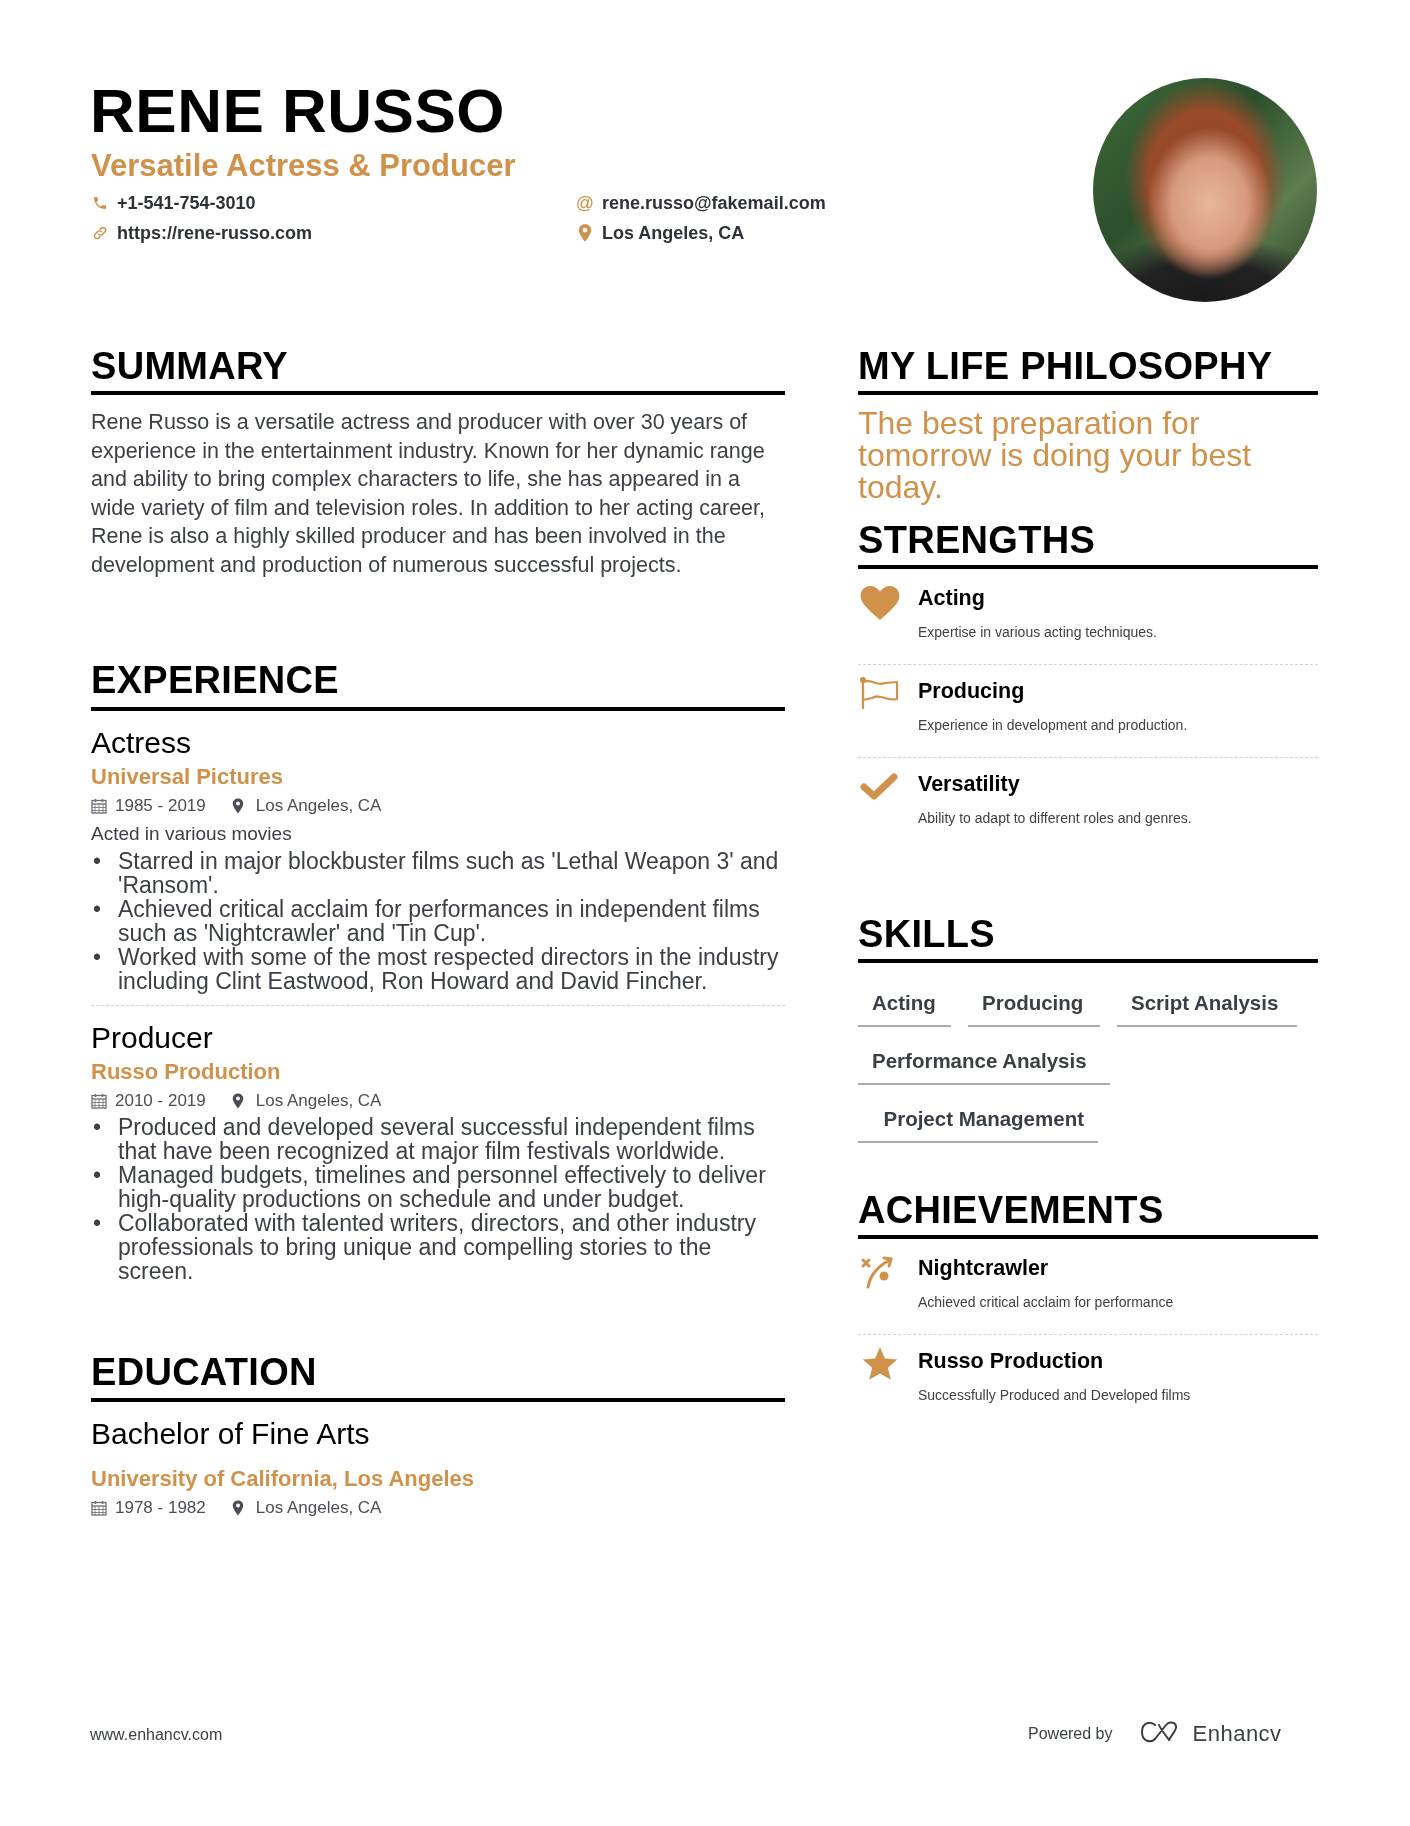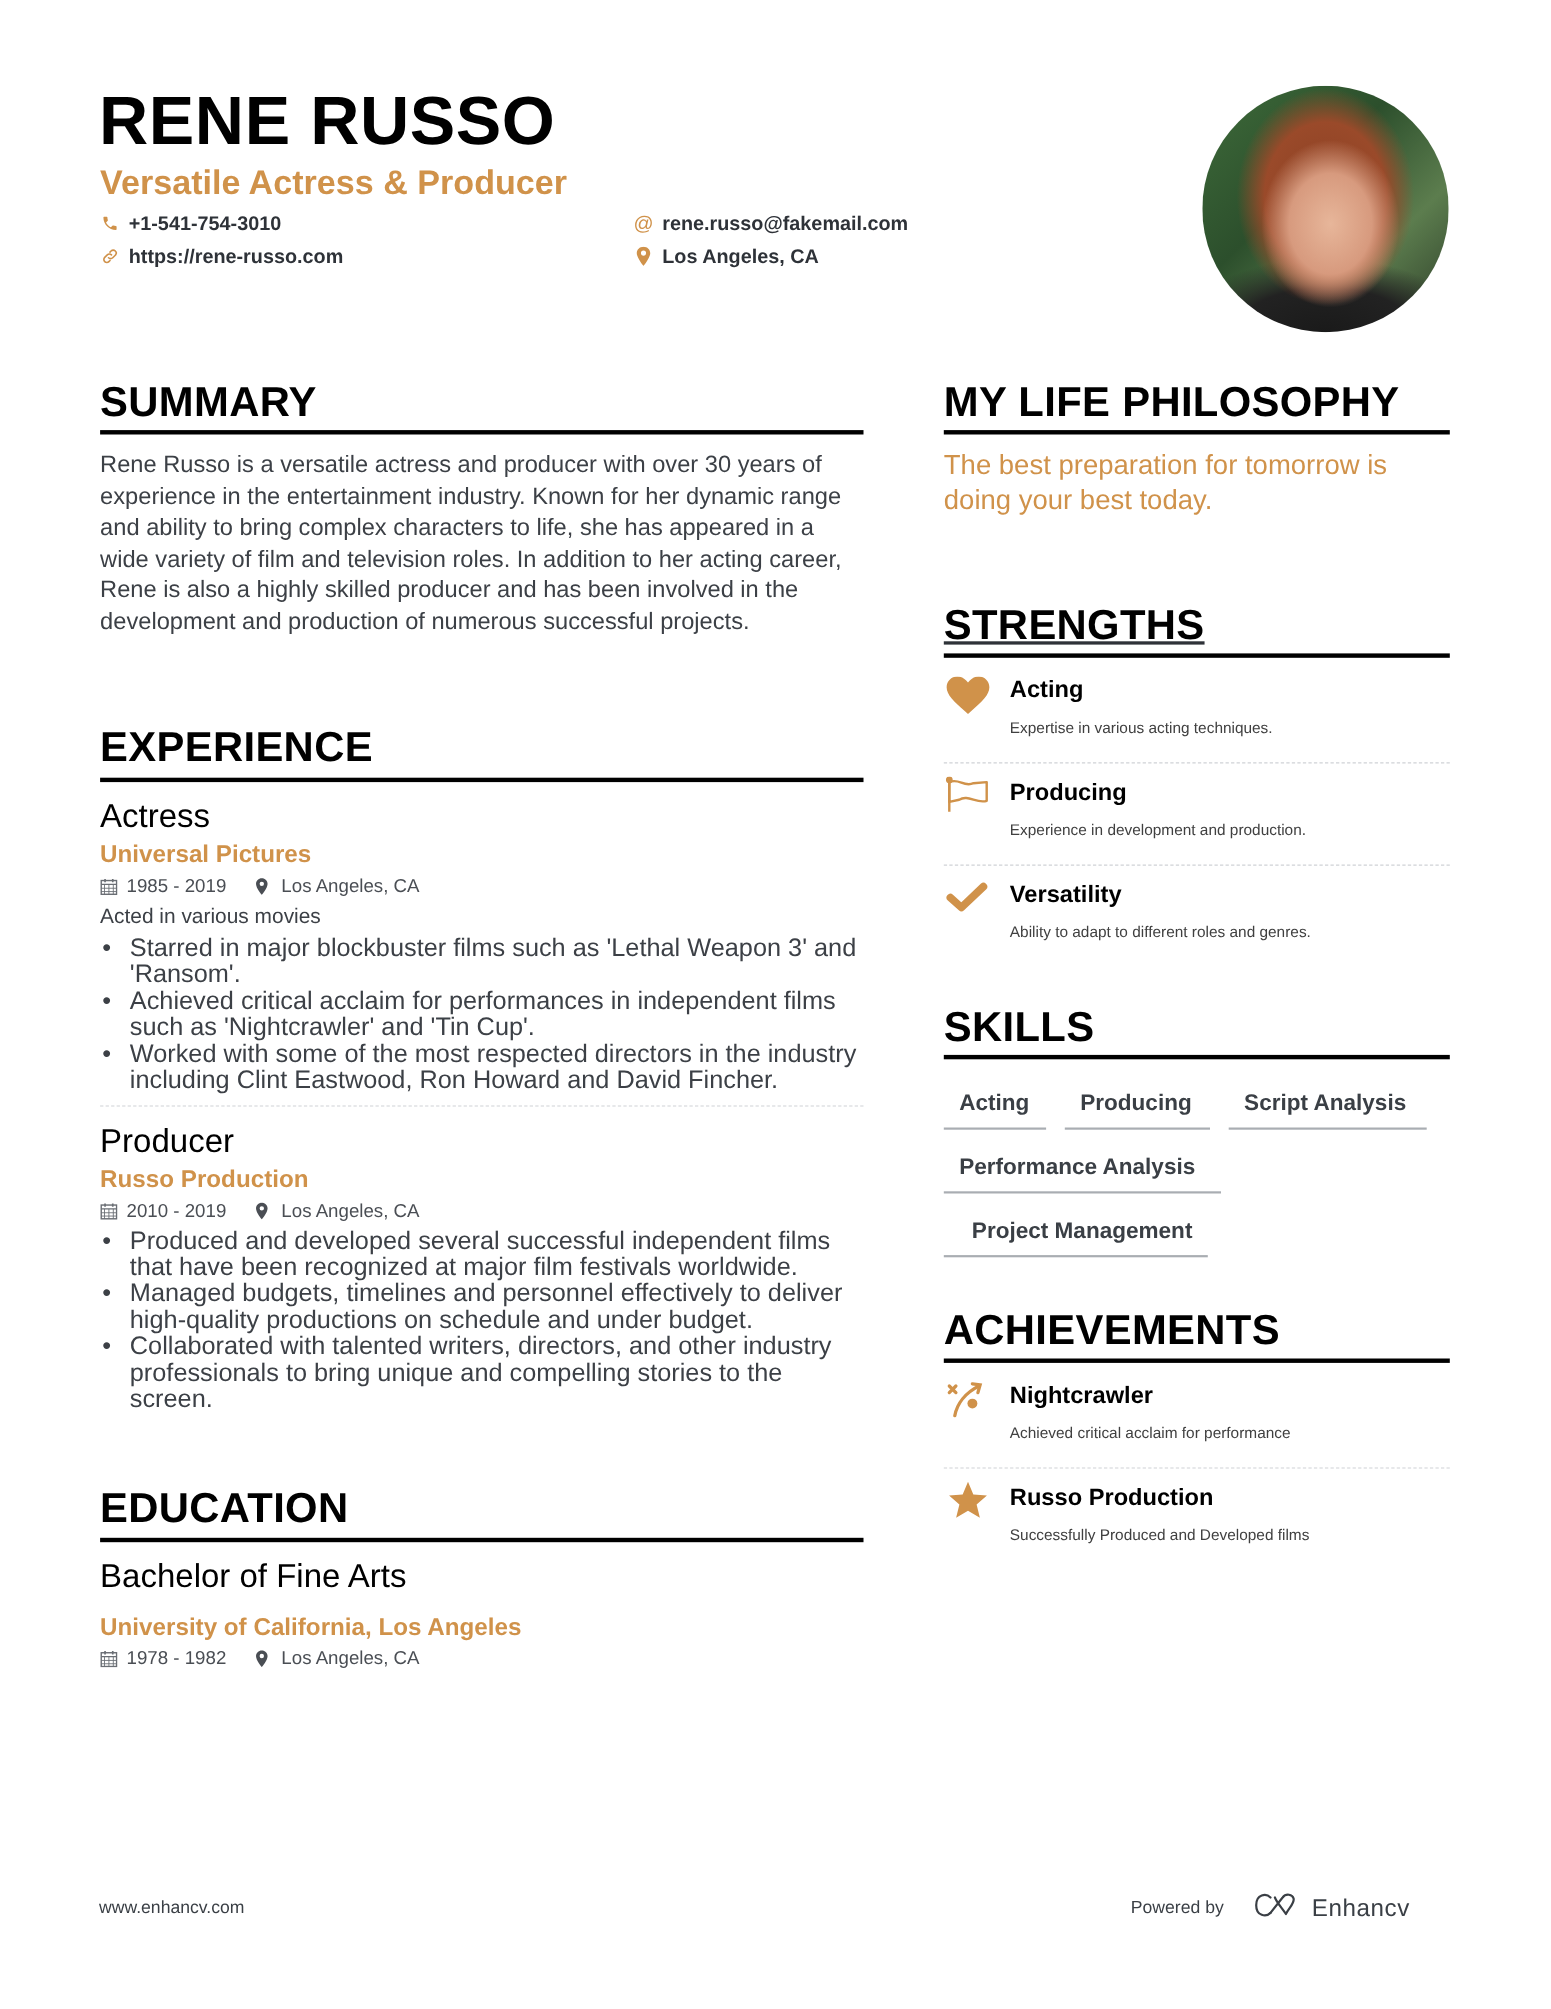--- a/index.html
+++ b/index.html
@@ -34,21 +34,21 @@
   .meta .mi { width: 16px; height: 16px; margin-right: 8px; display: inline-flex; }
   .meta .gap { width: 26px; }
   .job-desc { font-size: 19px; color: #3c4046; line-height: 26px; }
   ul.bullets { list-style: none; }
   ul.bullets li { position: relative; padding-left: 27px; font-size: 23px; line-height: 24px; color: #3c4046; }
   ul.bullets li::before { content: "•"; position: absolute; left: 2px; top: 0; color: #3c4046; }
   .dash { border-top: 1px dashed #cfd2d6; }
 
   
   .right { left: 858px; width: 460px; }
-  .philosophy { font-size: 25px; line-height: 32px; color: #d0924a; }
+  .philosophy { font-size: 32px; line-height: 32px; color: #d0924a; }
   .str-item { position: absolute; left: 0; width: 460px; }
   .str-icon { position: absolute; left: 2px; width: 40px; height: 36px; color: #d0924a; }
   .str-title { position: absolute; left: 60px; font-size: 21.5px; font-weight: 700; color: #000; line-height: 28px; }
   .str-desc { position: absolute; left: 60px; width: 400px; font-size: 14px; color: #404040; line-height: 24px; }
 
   .tag { position: absolute; height: 40px; padding: 0 14px; font-size: 20.5px; font-weight: 700; color: #3a3f45; line-height: 32px; border-bottom: 2px solid #a9adb2; white-space: nowrap; }
 
   
   .footer-left { left: 90px; top: 1726px; font-size: 16px; color: #3a3f45; }
   .footer-right { left: 1028px; top: 1720px; display: flex; align-items: center; }
@@ -190,21 +190,21 @@
     <span>Los Angeles, CA</span>
   </div>
 </div>
 
 <div class="abs right" style="top:344px;">
   <div class="sec-h">MY LIFE PHILOSOPHY</div>
   <div class="sec-rule" style="margin-top:3px;"></div>
   <div class="philosophy" style="margin-top:12px;">The best preparation for tomorrow is doing your best today.</div>
 </div>
 
-<div class="abs right" style="top:547px; height:340px;text-decoration:underline;">
+<div class="abs right" style="top:518px; height:340px;">
   <div class="sec-h">STRENGTHS</div>
   <div class="sec-rule" style="margin-top:3px;"></div>
 
   <div class="str-item" style="top:66px; height:80px;">
     <span class="str-icon" style="top:2px;">
       <svg width="40" height="34" viewBox="0 0 24 21">
           <path fill="#d0924a" d="M12 21L10.3 19.5C4.2 14 0 10.3 0 6 0 2.7 2.6 0 6 0c1.9 0 3.8.9 5 2.3L12 3.4l1-1.1C14.2.9 16.1 0 18 0c3.4 0 6 2.7 6 6 0 4.3-4.2 8-10.3 13.5L12 21z"></path>
         </svg>
     </span>
     <div class="str-title" style="top:0;">Acting</div>

